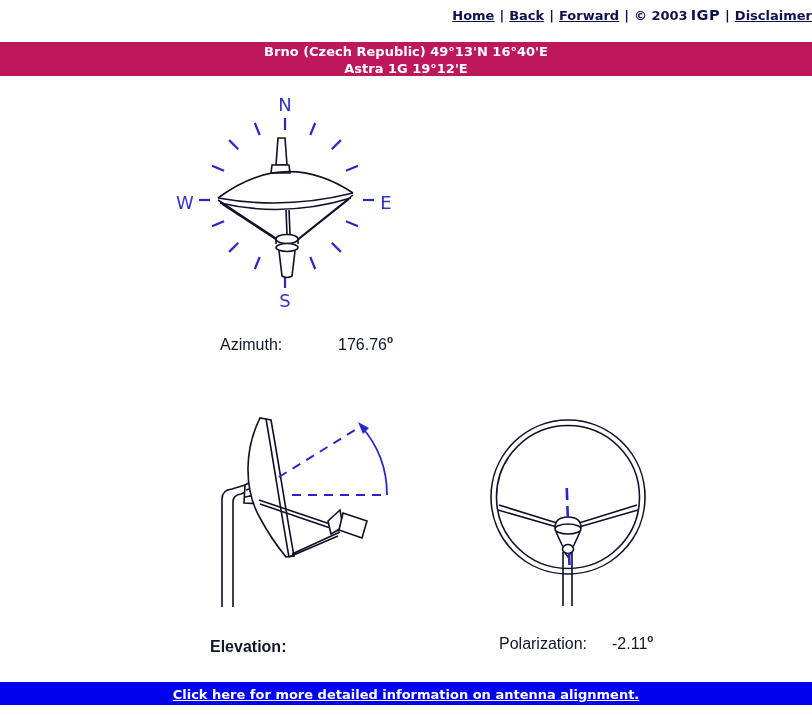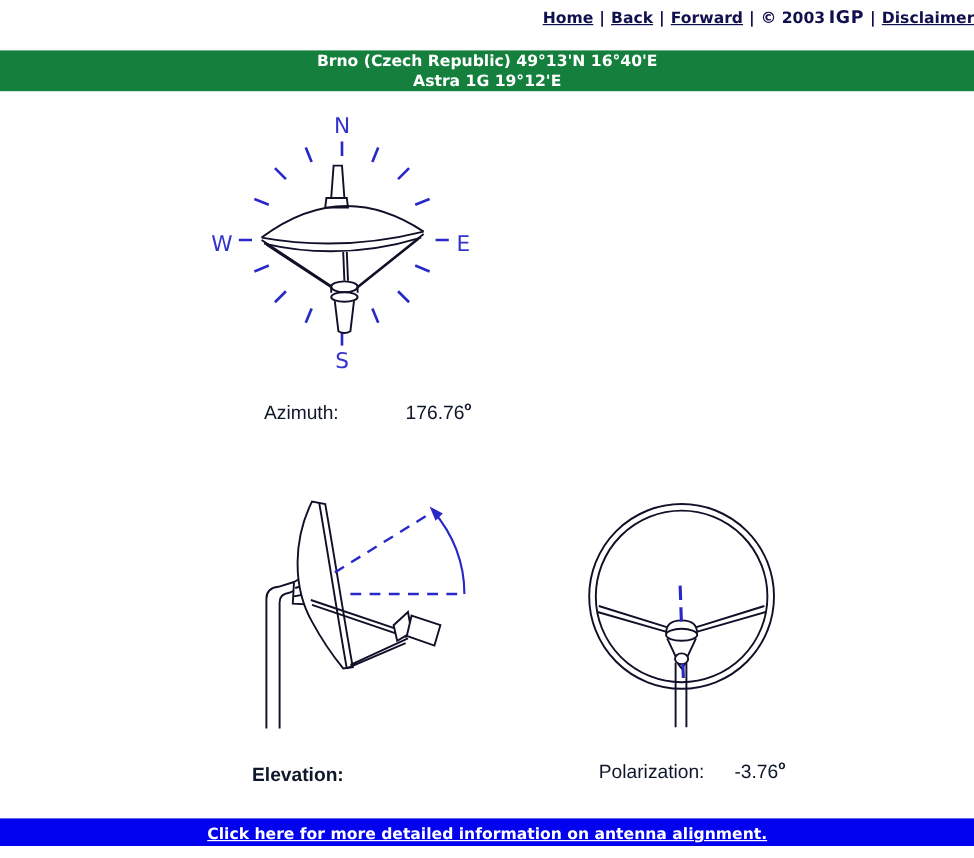--- a/index.html
+++ b/index.html
@@ -11,21 +11,21 @@
   .topnav{
     position:absolute;top:7px;left:0;width:812px;text-align:right;
     font-size:13px;font-weight:bold;color:#10104E;
   }
   .topnav a{color:#10104E;text-decoration:underline;cursor:pointer;}
   .topnav .sep{margin:0 5px;font-weight:bold;}
   .topnav .brand{font-weight:900;font-size:14.5px;letter-spacing:0.5px;margin-left:3px;}
   
   .banner{
     position:absolute;top:42px;left:0;width:812px;height:34px;
-    background:#15803d;color:#FFFFFF;text-align:center;
+    background:#be185d;color:#FFFFFF;text-align:center;
     font-size:13px;font-weight:bold;line-height:17px;padding-top:1px;
     box-sizing:border-box;
   }
   
   .compass-svg{position:absolute;left:165px;top:92px;}
   .elevation-svg{position:absolute;left:215px;top:403px;}
   .polarization-svg{position:absolute;left:483px;top:413px;}
   
   .reading{
     position:absolute;color:#0f172a;font-size:16px;
@@ -141,17 +141,17 @@
     <line x1="85" y1="75" x2="85" y2="87"></line>
     <line x1="85" y1="93" x2="85" y2="105"></line>
     <line x1="85" y1="140" x2="85" y2="152"></line>
   </g>
 </svg>
 
 <div class="reading" id="elevation-label">Elevation:</div>
 <div class="reading" id="elevation-value"><span>33.5</span><sup>o</sup></div>
 
 <div class="reading" id="polarization-label">Polarization:</div>
-<div class="reading" id="polarization-value"><span>-3.76</span><sup>o</sup></div>
+<div class="reading" id="polarization-value"><span>-2.11</span><sup>o</sup></div>
 
 <div class="footer-bar">
   <a>Click here for more detailed information on antenna alignment.</a>
 </div>
 
 </body></html>

